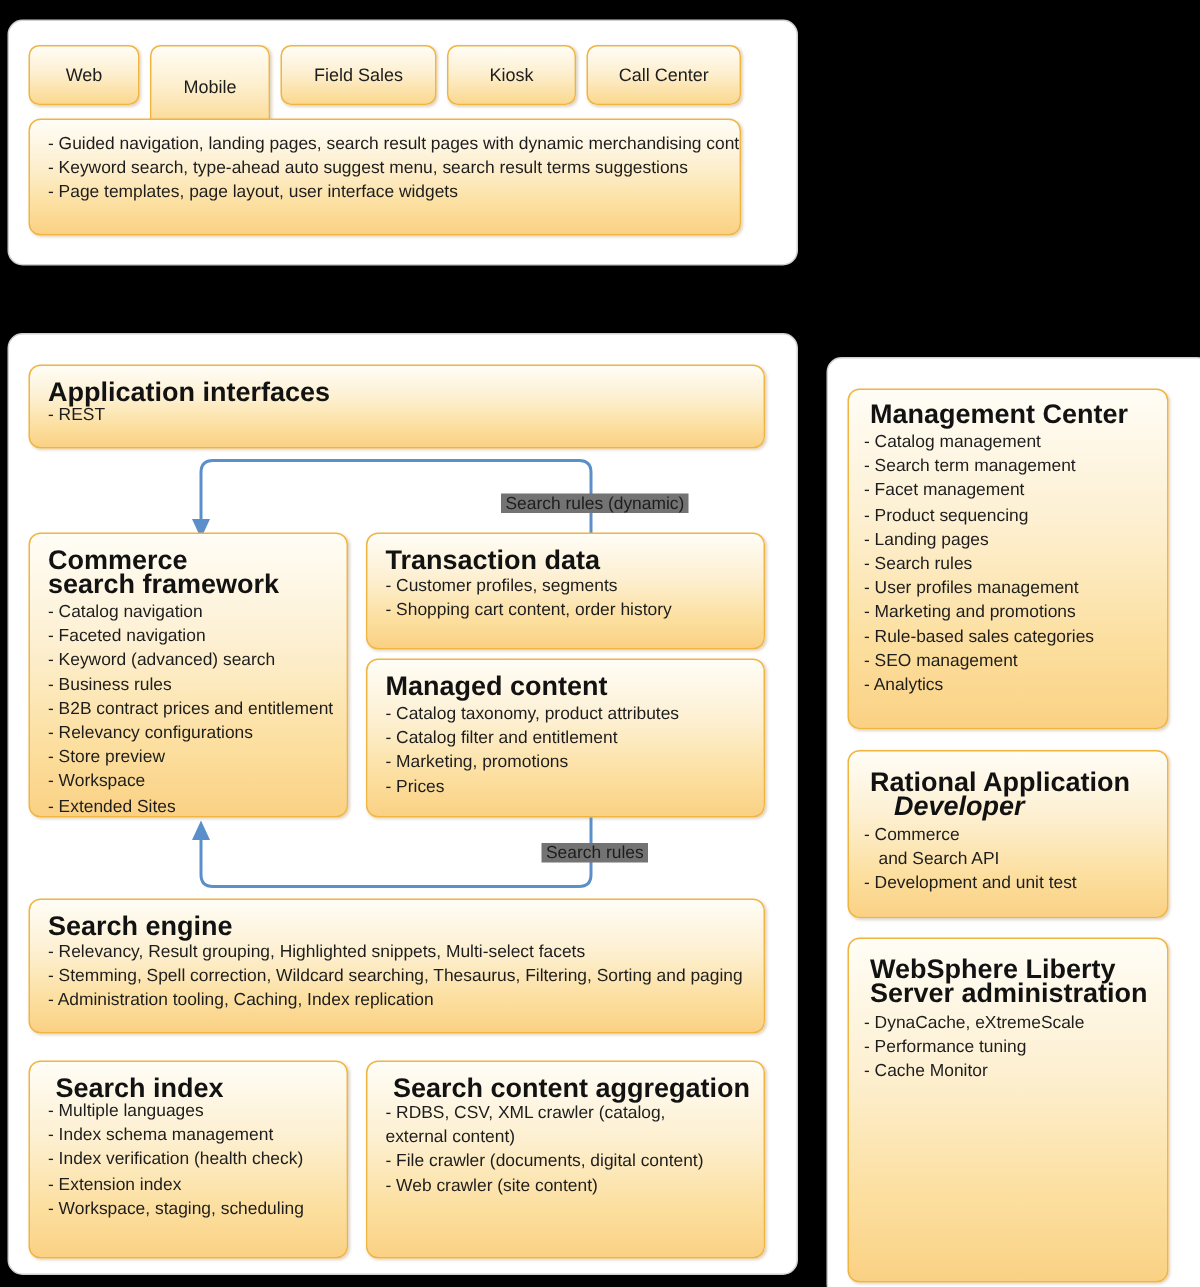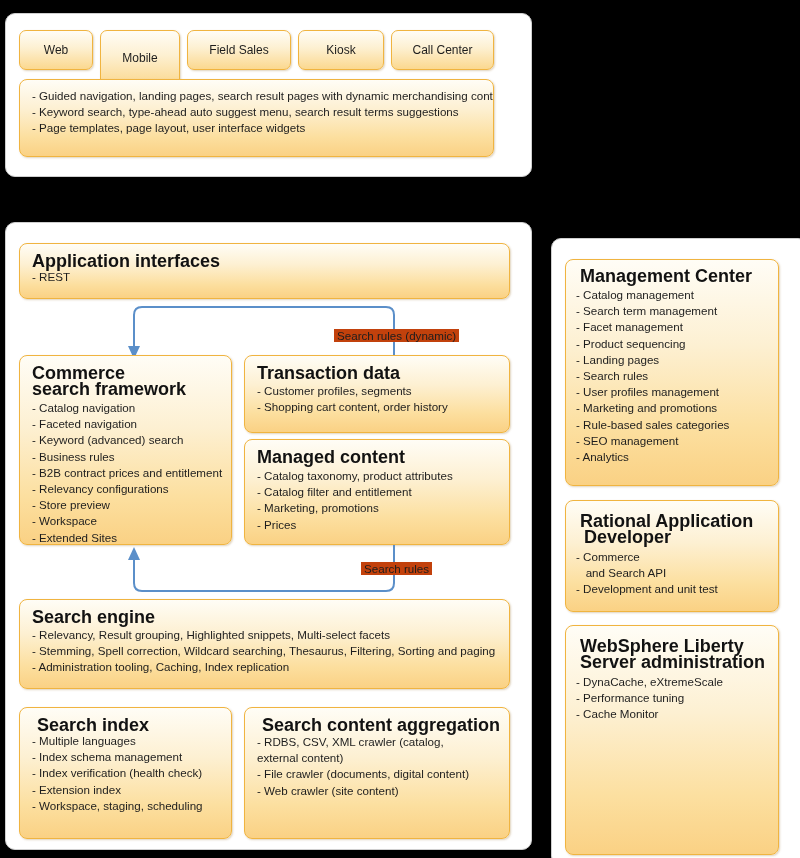--- a/index.html
+++ b/index.html
@@ -58,21 +58,21 @@
   ul.lines li.wrap{white-space:normal;}
   .pad{position:absolute;left:12px;right:8px;top:9px;}
   .pad2{position:absolute;left:10px;right:6px;top:8px;}
 
   
   .conn{position:absolute;pointer-events:none;}
   .clabel{
     position:absolute;
     font-size:11.6px;
     color:#1d1d1d;
-    background:#c2410c;
+    background:#737373;
     padding:0 3px;
     white-space:nowrap;
   }
 </style>
 </head>
 <body>
 
 <div class="stage">
 
   <div class="panel" style="left:5px;top:13px;width:525px;height:162px;">
@@ -222,21 +222,21 @@
           <li>- Rule-based sales categories</li>
           <li>- SEO management</li>
           <li>- Analytics</li>
         </ul>
       </div>
     </div>
 
     <div class="box" style="left:13px;top:261px;width:214px;height:112px;">
       <div class="pad2" style="top:12px;">
         <p class="ttl" style="margin-left:4px;">Rational Application</p>
-        <p class="ttl" style="margin-left:8px;">Developer</p>
+        <p class="ttl" style="margin-left:20px;font-style:italic;">Developer</p>
         <ul class="lines" style="margin-top:4px;">
           <li>- Commerce</li>
           <li style="white-space:pre;">   and Search API</li>
           <li>- Development and unit test</li>
         </ul>
       </div>
     </div>
 
     <div class="box" style="left:13px;top:386px;width:214px;height:230px;">
       <div class="pad2" style="top:12px;">

